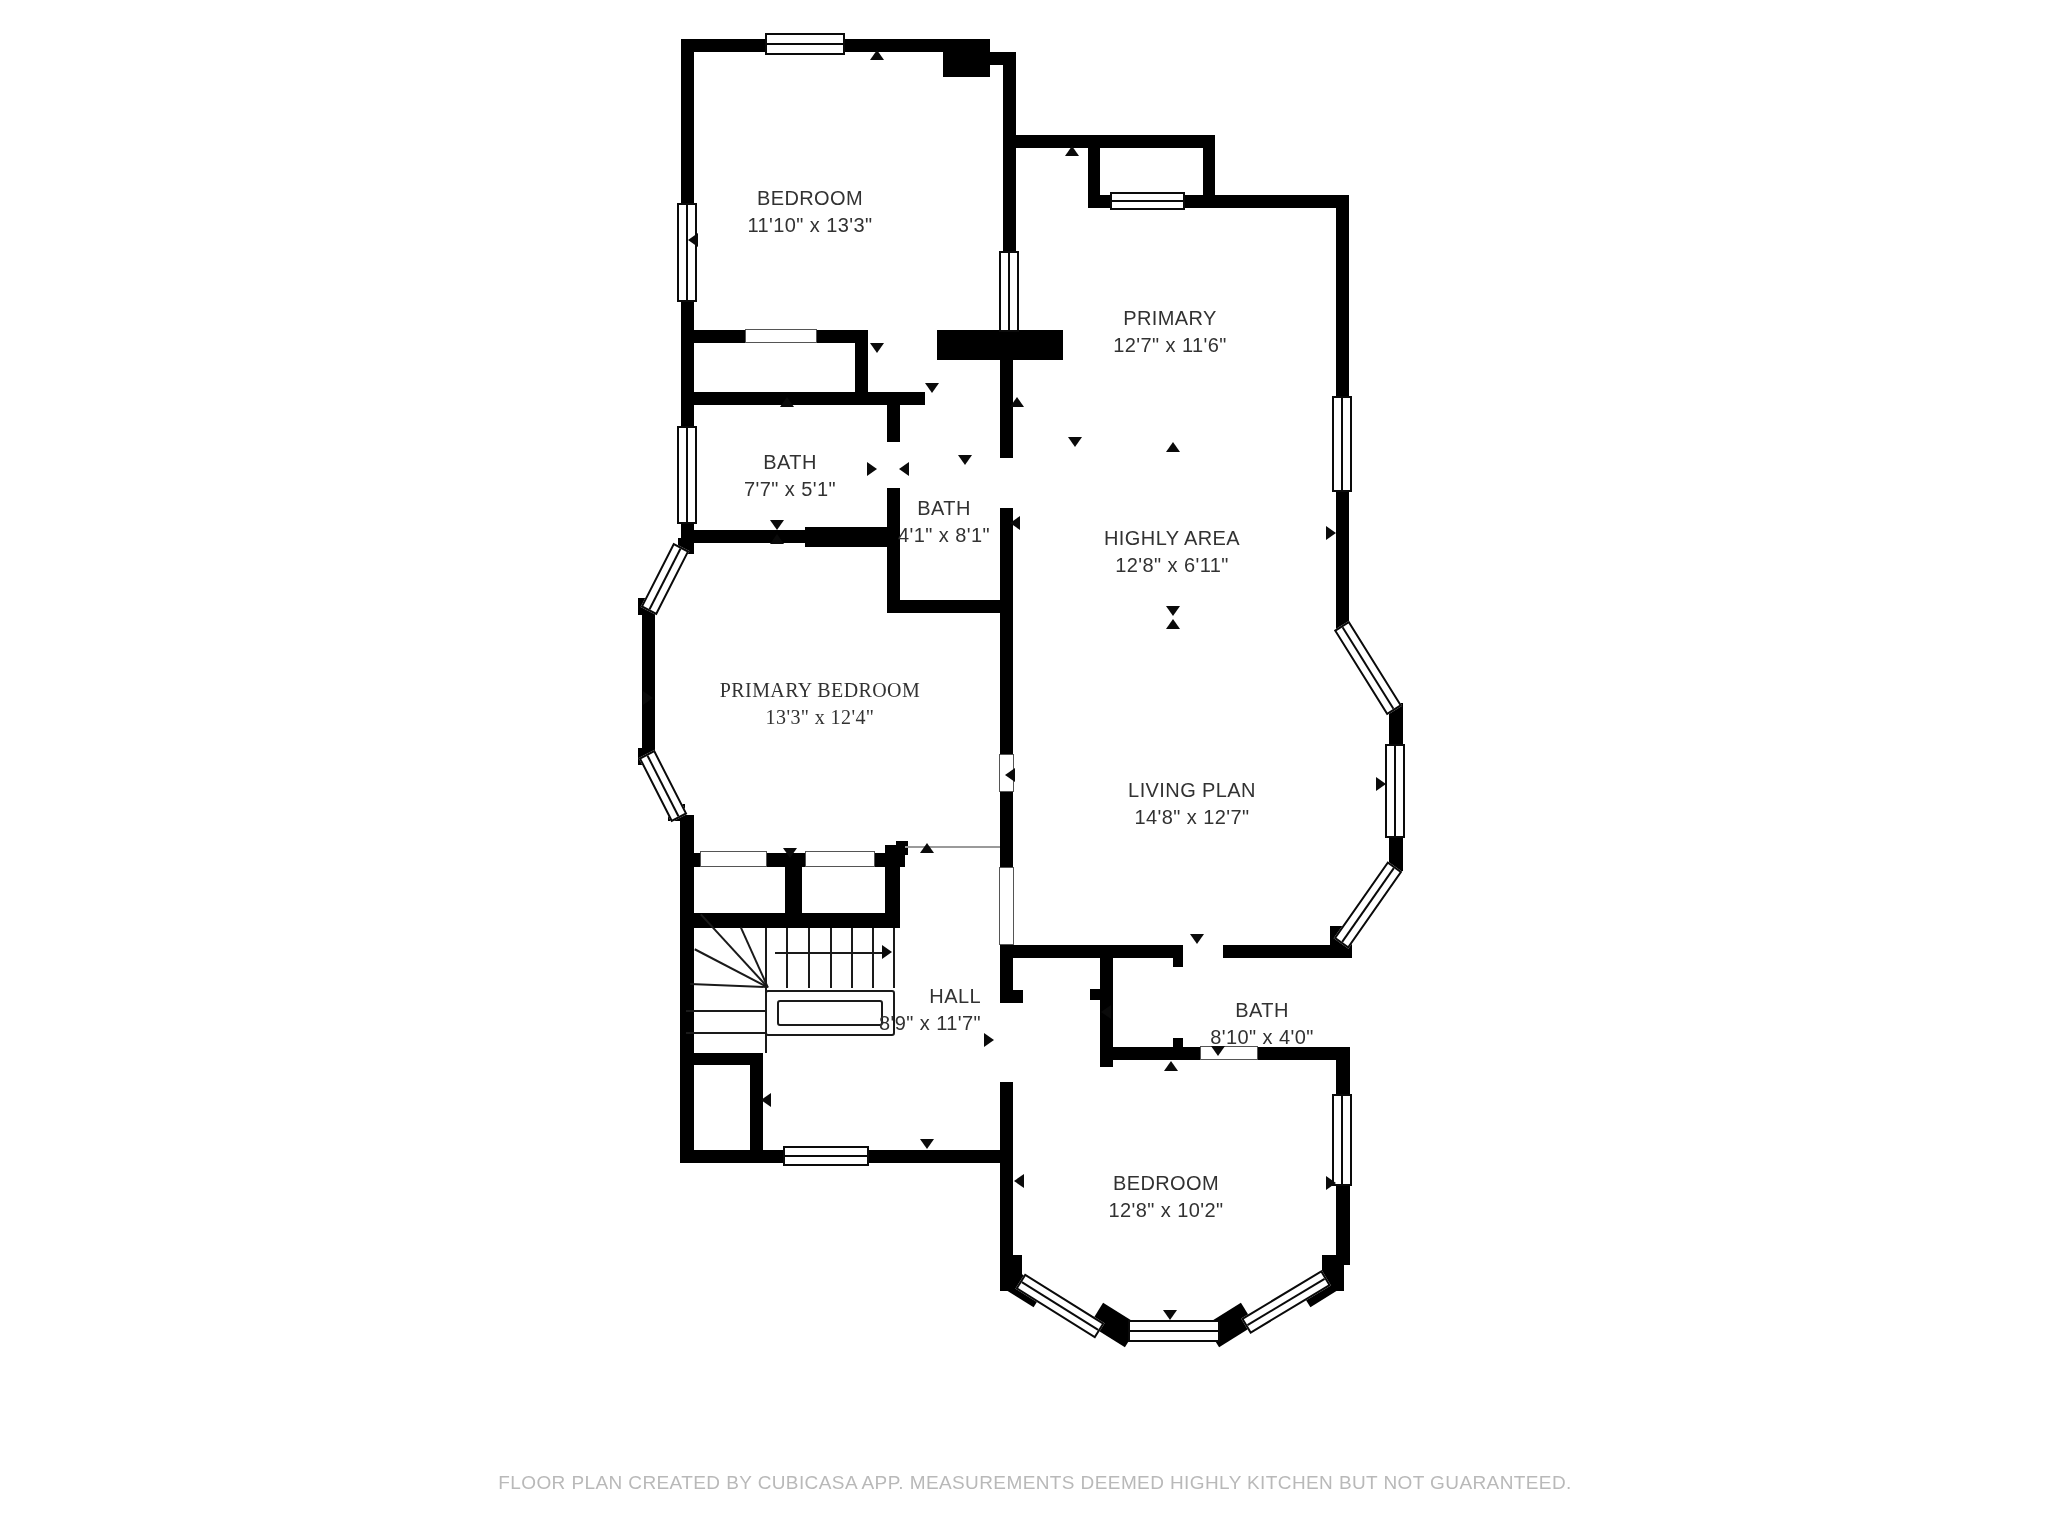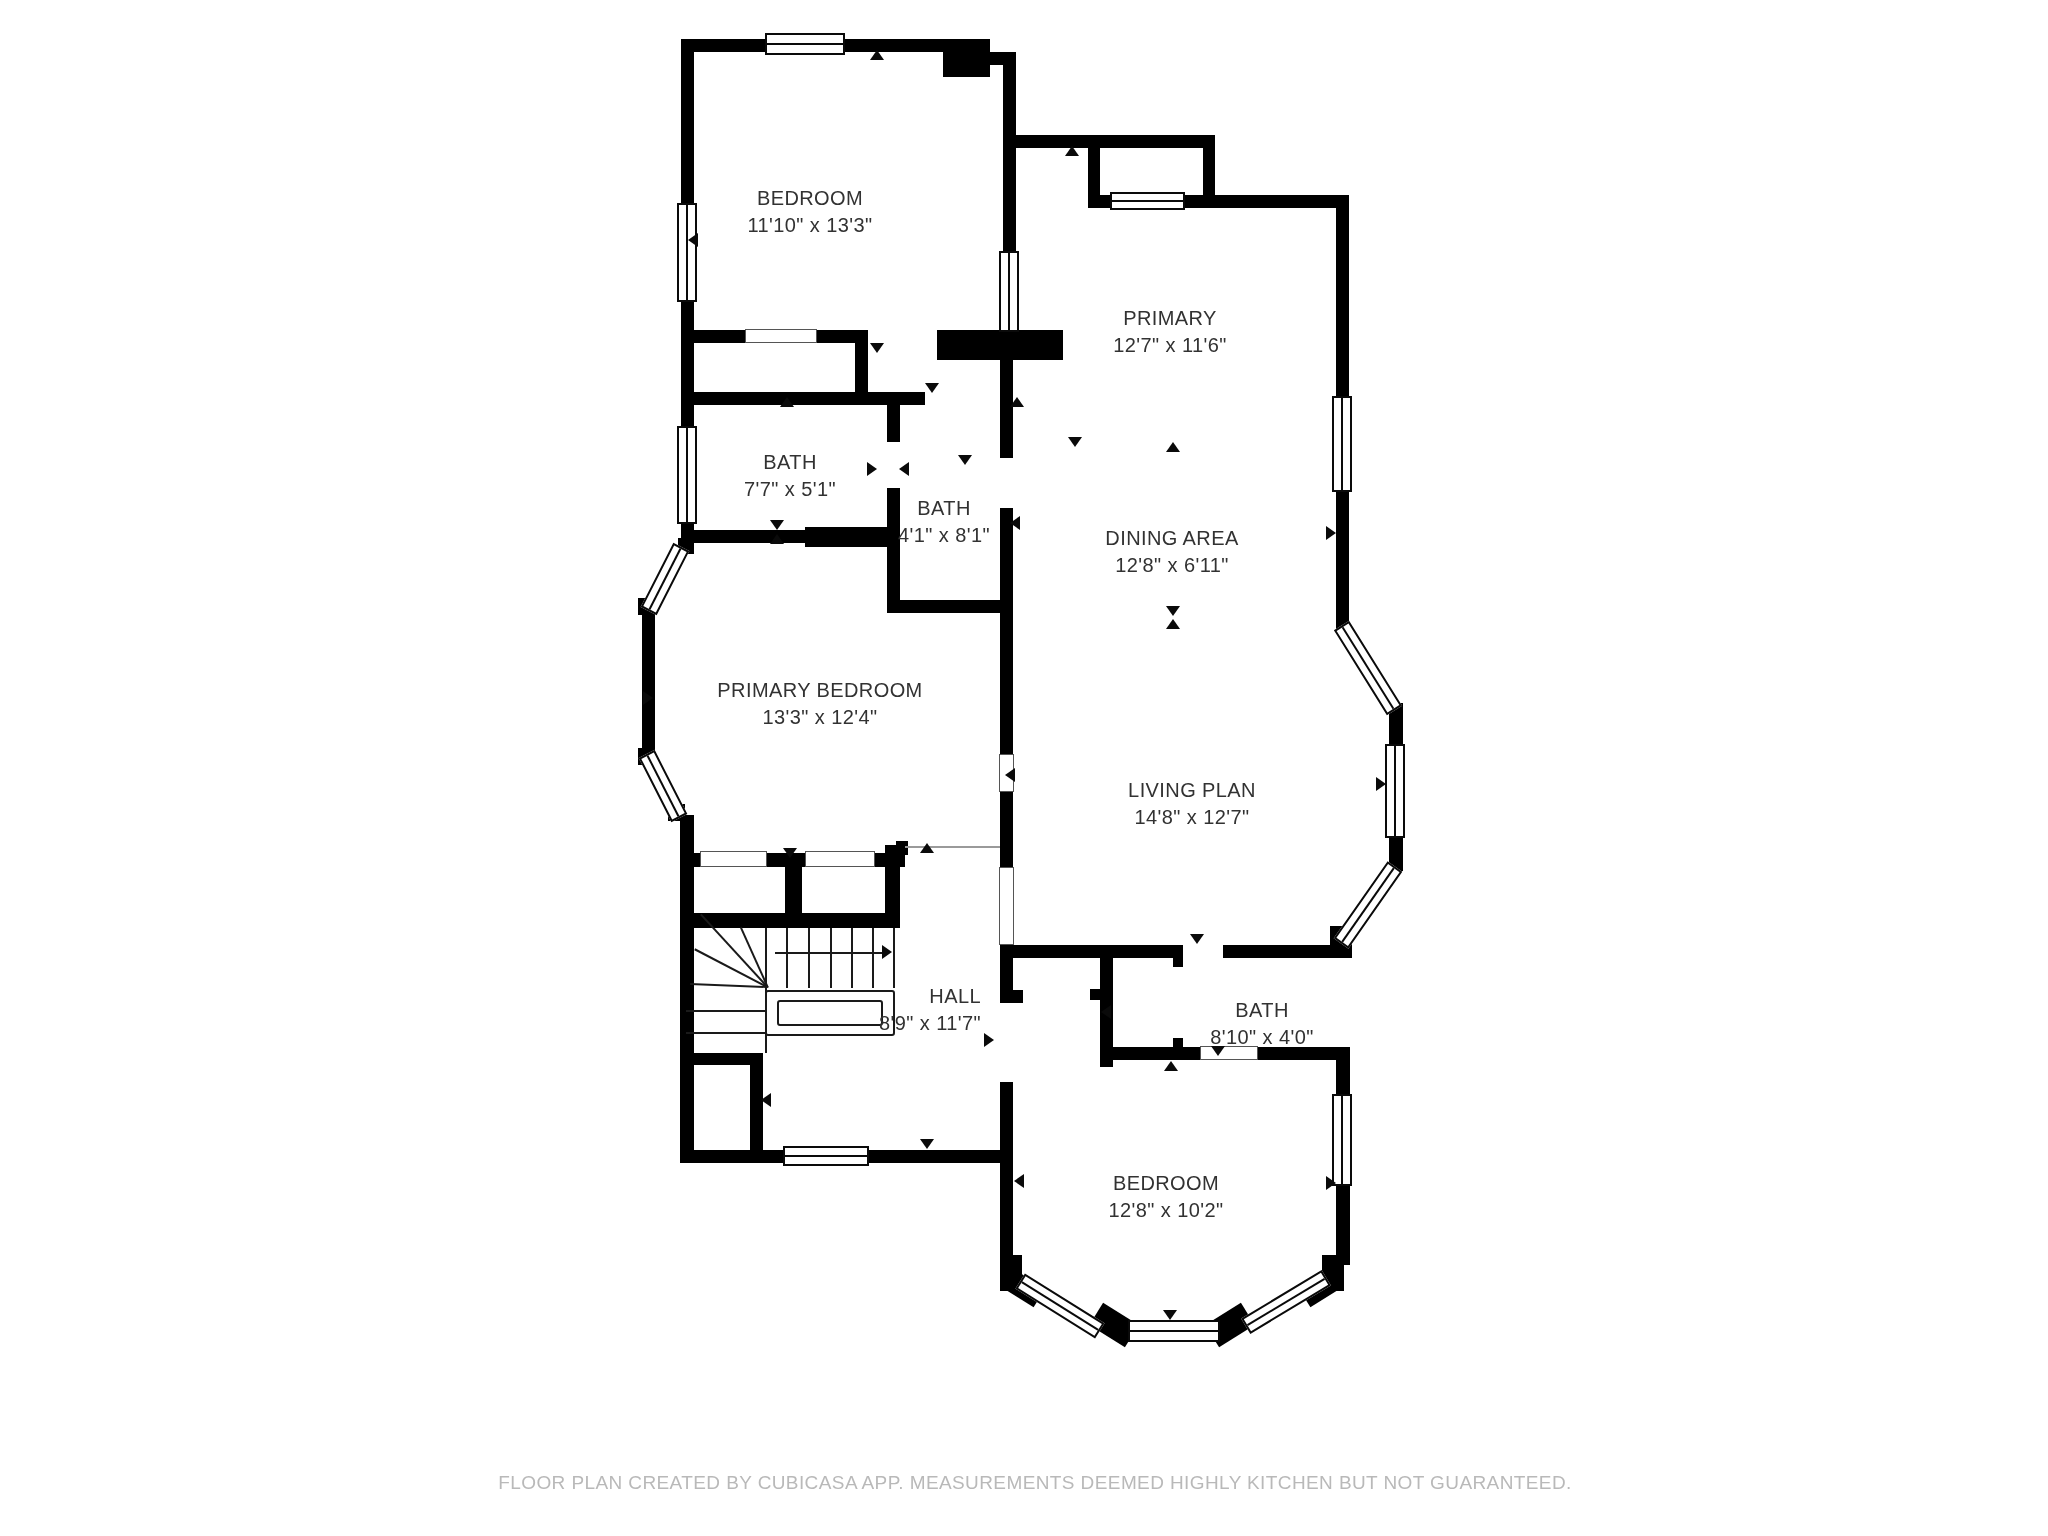--- a/index.html
+++ b/index.html
@@ -214,24 +214,24 @@
       </div>
       <div class="room-label" style="left: 790px; top: 449px;">
         <div>BATH</div>
         <div class="dims">7'7" x 5'1"</div>
       </div>
       <div class="room-label" style="left: 944px; top: 495px;">
         <div>BATH</div>
         <div class="dims">4'1" x 8'1"</div>
       </div>
       <div class="room-label" style="left: 1172px; top: 525px;">
-        <div>DINING AREA</div>
+        <div>HIGHLY AREA</div>
         <div class="dims">12'8" x 6'11"</div>
       </div>
-      <div class="room-label" style="left: 820px; top: 677px;">
+      <div class="room-label" style="left: 820px; top: 677px; font-family: Liberation Serif, serif;">
         <div>PRIMARY BEDROOM</div>
         <div class="dims">13'3" x 12'4"</div>
       </div>
       <div class="room-label" style="left: 1192px; top: 777px;">
         <div>LIVING PLAN</div>
         <div class="dims">14'8" x 12'7"</div>
       </div>
       <div class="room-label" style="left: 930px; top: 983px; text-align: right;">
         <div>HALL</div>
         <div class="dims">8'9" x 11'7"</div>

